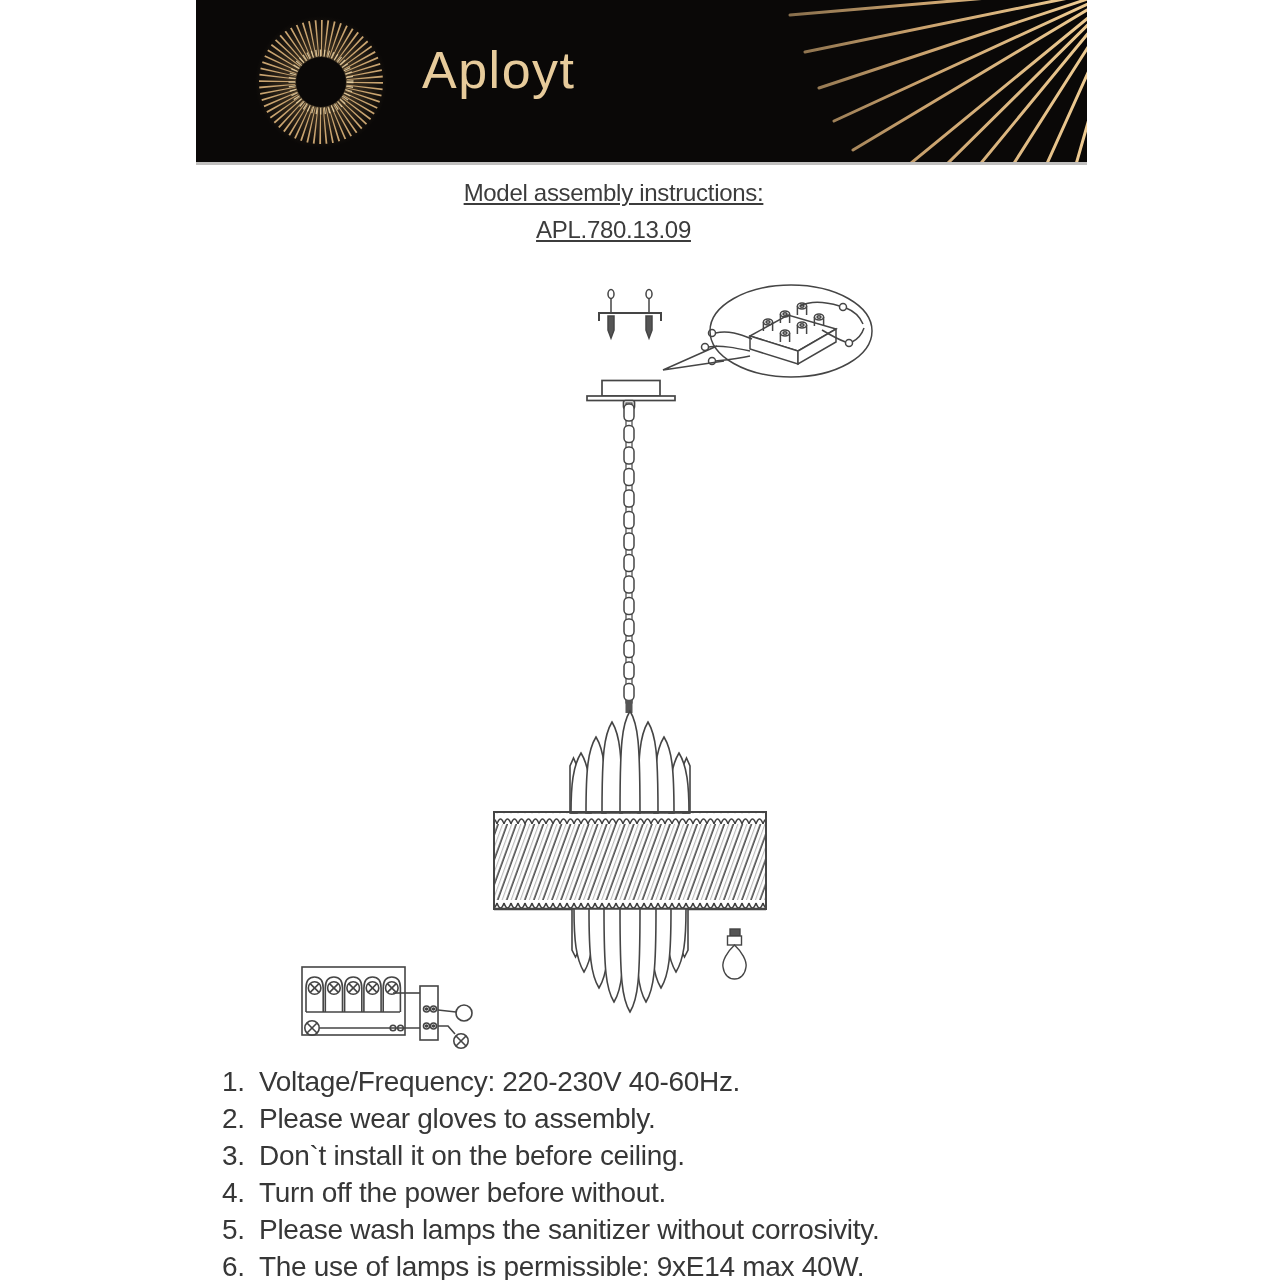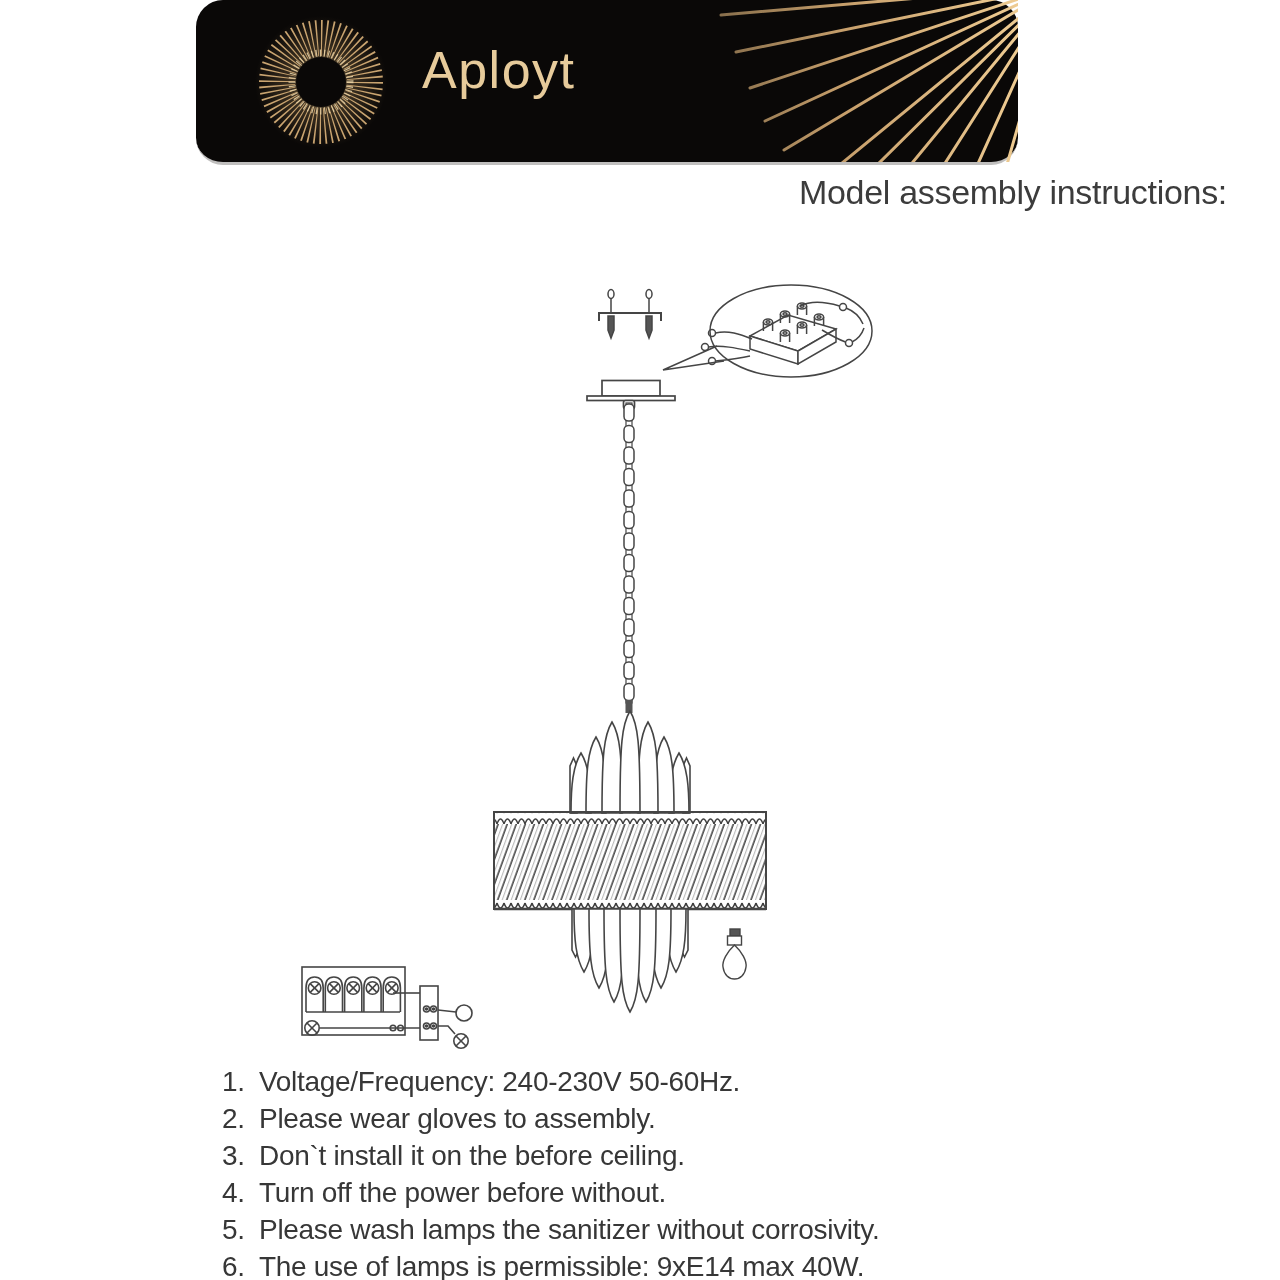--- a/index.html
+++ b/index.html
@@ -2,33 +2,33 @@
 <html><head>
 <meta charset="utf-8">
 <style>
   html,body{margin:0;padding:0;}
   body{
     width:1280px;height:1280px;position:relative;background:#ffffff;
     font-family:"Liberation Sans", sans-serif;color:#3a3a3a;overflow:hidden;
   }
   
   .banner{
-    position:absolute;left:196px;top:0;width:822px;height:162px;
-    background:#0a0807;border-bottom:3px solid #c0bfbe;border-radius:27px;
+    position:absolute;left:196px;top:0;width:891px;height:162px;
+    background:#0a0807;border-bottom:3px solid #c0bfbe;
   }
   .logo-svg{position:absolute;left:55px;top:8px;}
   .brand{
     position:absolute;left:226px;top:40px;
     font-size:52px;font-weight:400;letter-spacing:1.5px;color:#e7cb9b;
   }
   .rays-svg{position:absolute;right:0;top:0;}
   
   .title-block{
-    position:absolute;left:0;top:174px;width:1227px;text-align:right;
-    font-size:34px;line-height:37px;letter-spacing:-0.3px;color:#3c3c3c;
+    position:absolute;left:0;top:174px;width:1227px;text-align:center;
+    font-size:24px;line-height:37px;letter-spacing:-0.3px;color:#3c3c3c;text-decoration:underline;
   }
   
   .figure-svg{position:absolute;left:280px;top:268px;}
   
   .instructions{
     position:absolute;left:222px;top:1063px;width:900px;
     font-size:28px;line-height:37px;letter-spacing:-0.3px;color:#373737;
   }
   .instructions .row{display:flex;}
   .instructions .num{flex:0 0 37px;}
@@ -72,20 +72,21 @@
       <line x1="380" y1="-14" x2="230" y2="168"></line>
       <line x1="380" y1="-14" x2="264" y2="168"></line>
       <line x1="380" y1="-14" x2="298" y2="168"></line>
       <line x1="380" y1="-14" x2="328" y2="168"></line>
     </g>
   </svg>
 </div>
 
 <div class="title-block">
   <div>Model assembly instructions:</div>
+  <div>APL.780.13.09</div>
 </div>
 
 <svg class="figure-svg" width="620" height="792" viewBox="280 268 620 792">
   <defs>
     <pattern id="pleats" width="8.5" height="8.5" patternUnits="userSpaceOnUse" patternTransform="rotate(20)">
       <line x1="2" y1="-1" x2="2" y2="10" stroke="#3e3e3e" stroke-width="1.5"></line>
       <line x1="6.3" y1="-1" x2="6.3" y2="10" stroke="#3e3e3e" stroke-width="0.6" opacity="0.65"></line>
     </pattern>
     <pattern id="scallop" width="7" height="11" patternUnits="userSpaceOnUse">
       <path d="M0 10 Q3.5 0 7 10" fill="none" stroke="#3e3e3e" stroke-width="1.4"></path>
@@ -280,21 +281,21 @@
     <path d="M438 1026 L448 1026 L455 1034"></path>
     <circle cx="461" cy="1041" r="7.2"></circle>
     <line x1="456" y1="1036" x2="466" y2="1046"></line>
       <line x1="466" y1="1036" x2="456" y2="1046"></line>
   </g>
 </svg>
 
 <div class="instructions">
   <div class="row">
     <span class="num">1.</span>
-    <span class="txt">Voltage/Frequency: 240-230V 50-60Hz.</span>
+    <span class="txt">Voltage/Frequency: 220-230V 40-60Hz.</span>
   </div>
   <div class="row">
     <span class="num">2.</span>
     <span class="txt">Please wear gloves to assembly.</span>
   </div>
   <div class="row">
     <span class="num">3.</span>
     <span class="txt">Don`t install it on the before ceiling.</span>
   </div>
   <div class="row">

